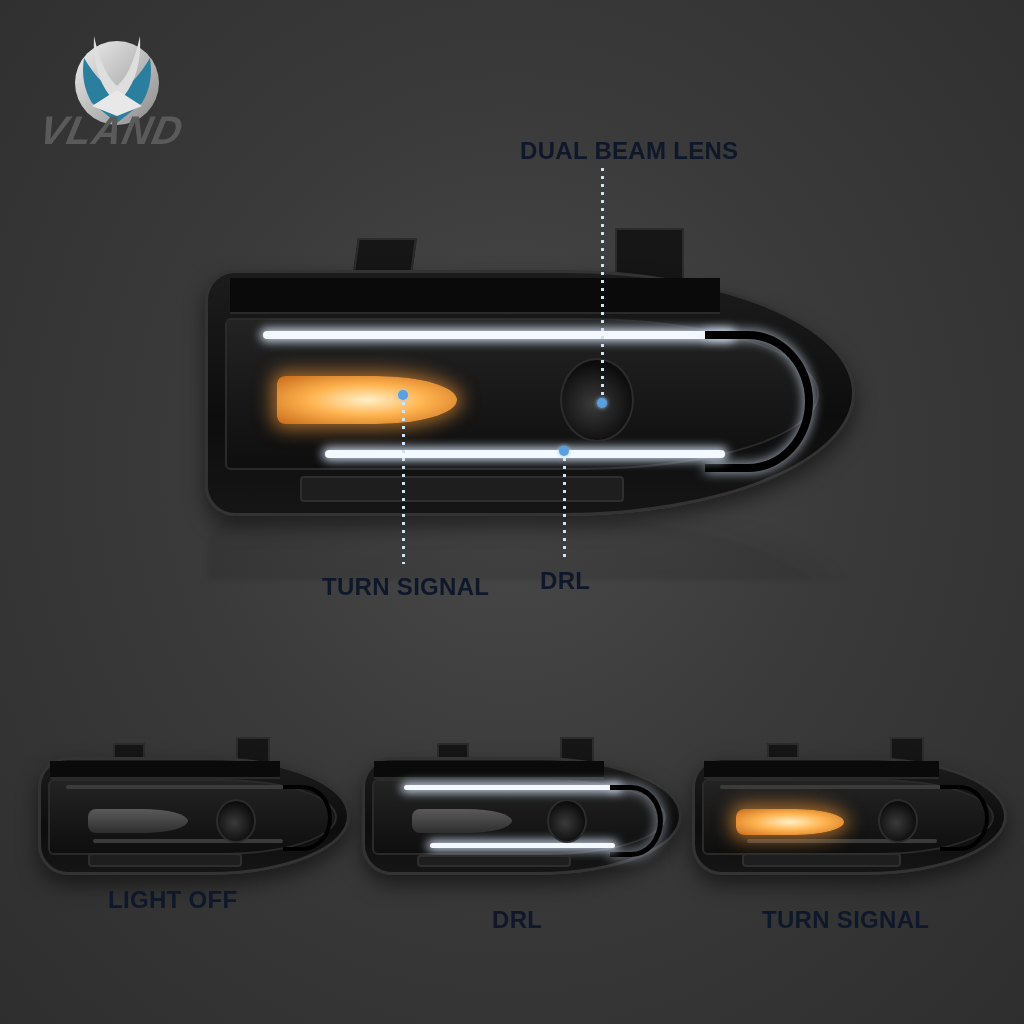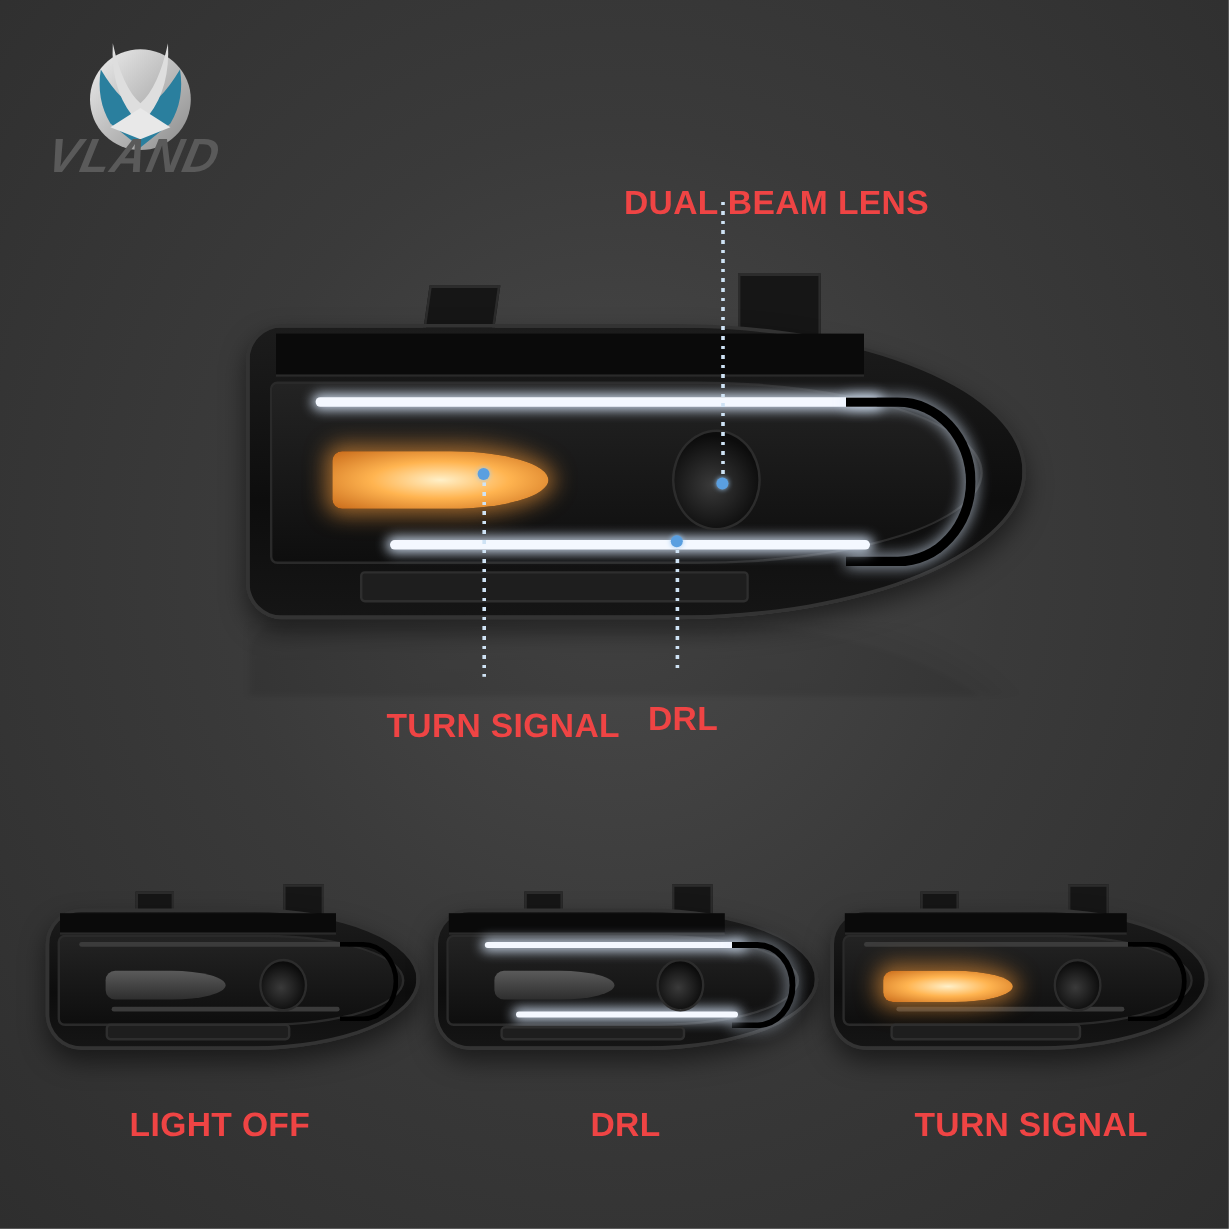--- a/index.html
+++ b/index.html
@@ -4,21 +4,21 @@
 <style>
   html,body{margin:0;padding:0;}
   body{width:1024px;height:1024px;overflow:hidden;position:relative;
     background:radial-gradient(ellipse at 50% 45%, #4a4a4a 0%, #3a3a3a 45%, #2e2e2e 100%);
     font-family:"Liberation Sans","DejaVu Sans",sans-serif;}
   .abs{position:absolute;}
   
   .logo{left:62px;top:28px;width:110px;height:120px;}
   .logo-text{left:40px;top:108px;font-size:40px;font-weight:bold;font-style:italic;color:#5a5a5a;letter-spacing:1px;transform:skewX(-12deg);}
   
-  .label{color:#ef4444;font-weight:bold;font-size:28px;letter-spacing:.3px;white-space:nowrap;margin-top:16px;}
+  .label{color:#0f172a;font-weight:bold;font-size:24px;letter-spacing:.3px;white-space:nowrap;}
   .dotline{position:absolute;width:3px;
     background:repeating-linear-gradient(to bottom,#cfe3f5 0 3px,transparent 3px 8px);}
   .dot{position:absolute;width:10px;height:10px;border-radius:50%;background:#5a9fe0;box-shadow:0 0 4px #9cc8f0;}
   
   .hl{position:absolute;}
   .hl .shell{position:absolute;inset:0;background:linear-gradient(180deg,#1c1c1c 0%,#0d0d0d 60%,#151515 100%);
     border-radius:30px 45% 45% 30px / 30px 50% 50% 30px;border:3px solid #333;box-shadow:0 10px 20px rgba(0,0,0,.5);}
   .hl .topbar{position:absolute;background:#0a0a0a;border-bottom:2px solid #2a2a2a;}
   .hl .tab{position:absolute;background:#161616;border:2px solid #2c2c2c;border-bottom:none;}
   .hl .lens{position:absolute;background:linear-gradient(180deg,#232323,#0e0e0e);border:2px solid #2a2a2a;border-radius:6px 40% 40% 6px / 6px 50% 50% 6px;}
@@ -87,21 +87,21 @@
   <div class="shell" style="top:22px;height:112px;"></div>
   <div class="topbar" style="left:12px;top:26px;width:230px;height:16px;"></div>
   <div class="lens" style="left:10px;top:44px;width:285px;height:72px;"></div>
   <div class="drl-top off-white" style="left:28px;top:50px;width:225px;height:4px;"></div>
   <div class="drl-curve curve-off" style="left:245px;top:50px;width:45px;height:58px;border-width:4px;"></div>
   <div class="drl-bot off-white" style="left:55px;top:104px;width:190px;height:4px;"></div>
   <div class="turn turn-off" style="left:50px;top:74px;width:100px;height:24px;"></div>
   <div class="proj" style="left:178px;top:64px;width:36px;height:40px;"></div>
   <div class="lower" style="left:50px;top:118px;width:150px;height:10px;"></div>
 </div>
-<div class="abs label" style="left:108px;top:906px;">LIGHT OFF</div>
+<div class="abs label" style="left:108px;top:886px;">LIGHT OFF</div>
 
 <div class="hl" style="left:362px;top:735px;width:320px;height:140px;">
   <div class="tab" style="left:75px;top:8px;width:28px;height:18px;"></div>
   <div class="tab" style="left:198px;top:2px;width:30px;height:24px;"></div>
   <div class="shell" style="top:22px;height:112px;"></div>
   <div class="topbar" style="left:12px;top:26px;width:230px;height:16px;"></div>
   <div class="lens" style="left:10px;top:44px;width:290px;height:72px;"></div>
   <div class="drl-top on-white" style="left:42px;top:50px;width:215px;height:5px;"></div>
   <div class="drl-curve curve-on" style="left:248px;top:50px;width:48px;height:62px;border-width:5px;"></div>
   <div class="drl-bot on-white" style="left:68px;top:108px;width:185px;height:5px;"></div>

